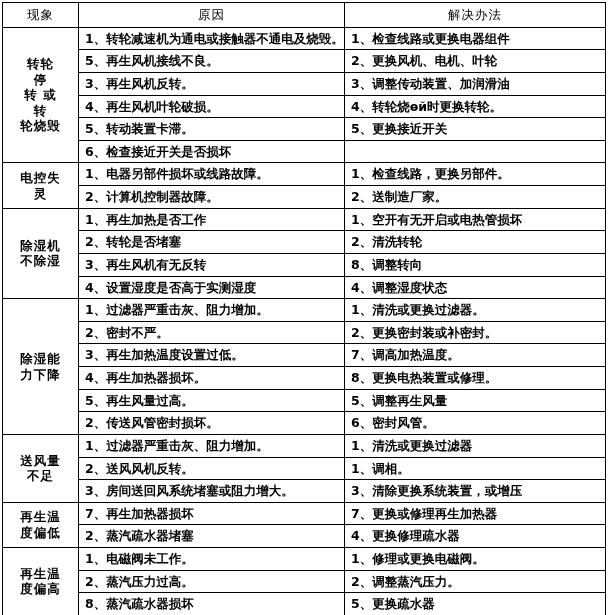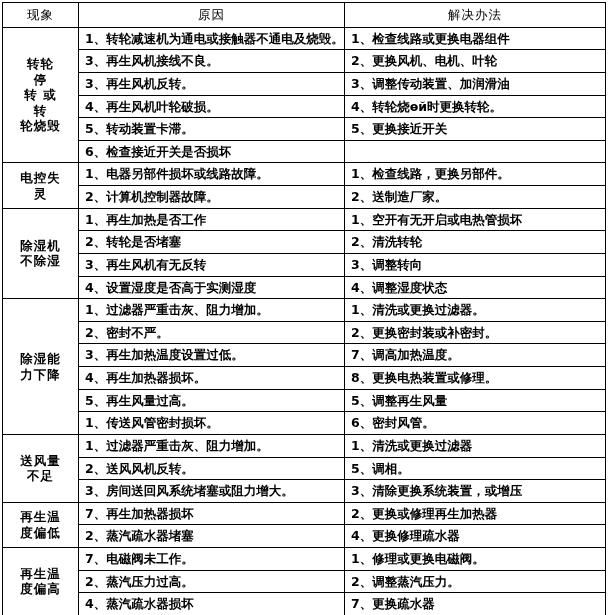--- a/index.html
+++ b/index.html
@@ -68,21 +68,21 @@
       <td class="head">现象</td>
       <td class="head">原因</td>
       <td class="head">解决办法</td>
     </tr>
   <tr>
         <td class="phenom" rowspan="6"><span>转轮 停</span><br><span>转 或 转</span><br><span>轮烧毁</span></td>
         <td class="item">1、转轮减速机为通电或接触器不通电及烧毁。</td>
         <td class="item">1、检查线路或更换电器组件</td>
       </tr>
       <tr>
-        <td class="item">3、再生风机接线不良。</td>
+        <td class="item">5、再生风机接线不良。</td>
         <td class="item">2、更换风机、电机、叶轮</td>
       </tr>
       <tr>
         <td class="item">3、再生风机反转。</td>
         <td class="item">3、调整传动装置、加润滑油</td>
       </tr>
       <tr>
         <td class="item">4、再生风机叶轮破损。</td>
         <td class="item">4、转轮烧өй时更换转轮。</td>
       </tr>
@@ -107,21 +107,21 @@
         <td class="phenom" rowspan="4"><span>除湿机</span><br><span>不除湿</span></td>
         <td class="item">1、再生加热是否工作</td>
         <td class="item">1、空开有无开启或电热管损坏</td>
       </tr>
       <tr>
         <td class="item">2、转轮是否堵塞</td>
         <td class="item">2、清洗转轮</td>
       </tr>
       <tr>
         <td class="item">3、再生风机有无反转</td>
-        <td class="item">3、调整转向</td>
+        <td class="item">8、调整转向</td>
       </tr>
       <tr>
         <td class="item">4、设置湿度是否高于实测湿度</td>
         <td class="item">4、调整湿度状态</td>
       </tr>
       <tr>
         <td class="phenom" rowspan="6"><span>除湿能</span><br><span>力下降</span></td>
         <td class="item">1、过滤器严重击灰、阻力增加。</td>
         <td class="item">1、清洗或更换过滤器。</td>
       </tr>
@@ -135,52 +135,52 @@
       </tr>
       <tr>
         <td class="item">4、再生加热器损坏。</td>
         <td class="item">8、更换电热装置或修理。</td>
       </tr>
       <tr>
         <td class="item">5、再生风量过高。</td>
         <td class="item">5、调整再生风量</td>
       </tr>
       <tr>
-        <td class="item">1、传送风管密封损坏。</td>
+        <td class="item">2、传送风管密封损坏。</td>
         <td class="item">6、密封风管。</td>
       </tr>
       <tr>
         <td class="phenom" rowspan="3"><span>送风量</span><br><span>不足</span></td>
         <td class="item">1、过滤器严重击灰、阻力增加。</td>
         <td class="item">1、清洗或更换过滤器</td>
       </tr>
       <tr>
         <td class="item">2、送风风机反转。</td>
-        <td class="item">5、调相。</td>
+        <td class="item">1、调相。</td>
       </tr>
       <tr>
         <td class="item">3、房间送回风系统堵塞或阻力增大。</td>
         <td class="item">3、清除更换系统装置，或增压</td>
       </tr>
       <tr>
         <td class="phenom" rowspan="2"><span>再生温</span><br><span>度偏低</span></td>
         <td class="item">7、再生加热器损坏</td>
-        <td class="item">2、更换或修理再生加热器</td>
+        <td class="item">7、更换或修理再生加热器</td>
       </tr>
       <tr>
         <td class="item">2、蒸汽疏水器堵塞</td>
         <td class="item">4、更换修理疏水器</td>
       </tr>
       <tr>
         <td class="phenom" rowspan="3"><span>再生温</span><br><span>度偏高</span></td>
-        <td class="item">7、电磁阀未工作。</td>
+        <td class="item">1、电磁阀未工作。</td>
         <td class="item">1、修理或更换电磁阀。</td>
       </tr>
       <tr>
         <td class="item">2、蒸汽压力过高。</td>
         <td class="item">2、调整蒸汽压力。</td>
       </tr>
       <tr>
-        <td class="item">4、蒸汽疏水器损坏</td>
-        <td class="item">7、更换疏水器</td>
+        <td class="item">8、蒸汽疏水器损坏</td>
+        <td class="item">5、更换疏水器</td>
       </tr>
     </tbody>
 </table>
 
 </body></html>

